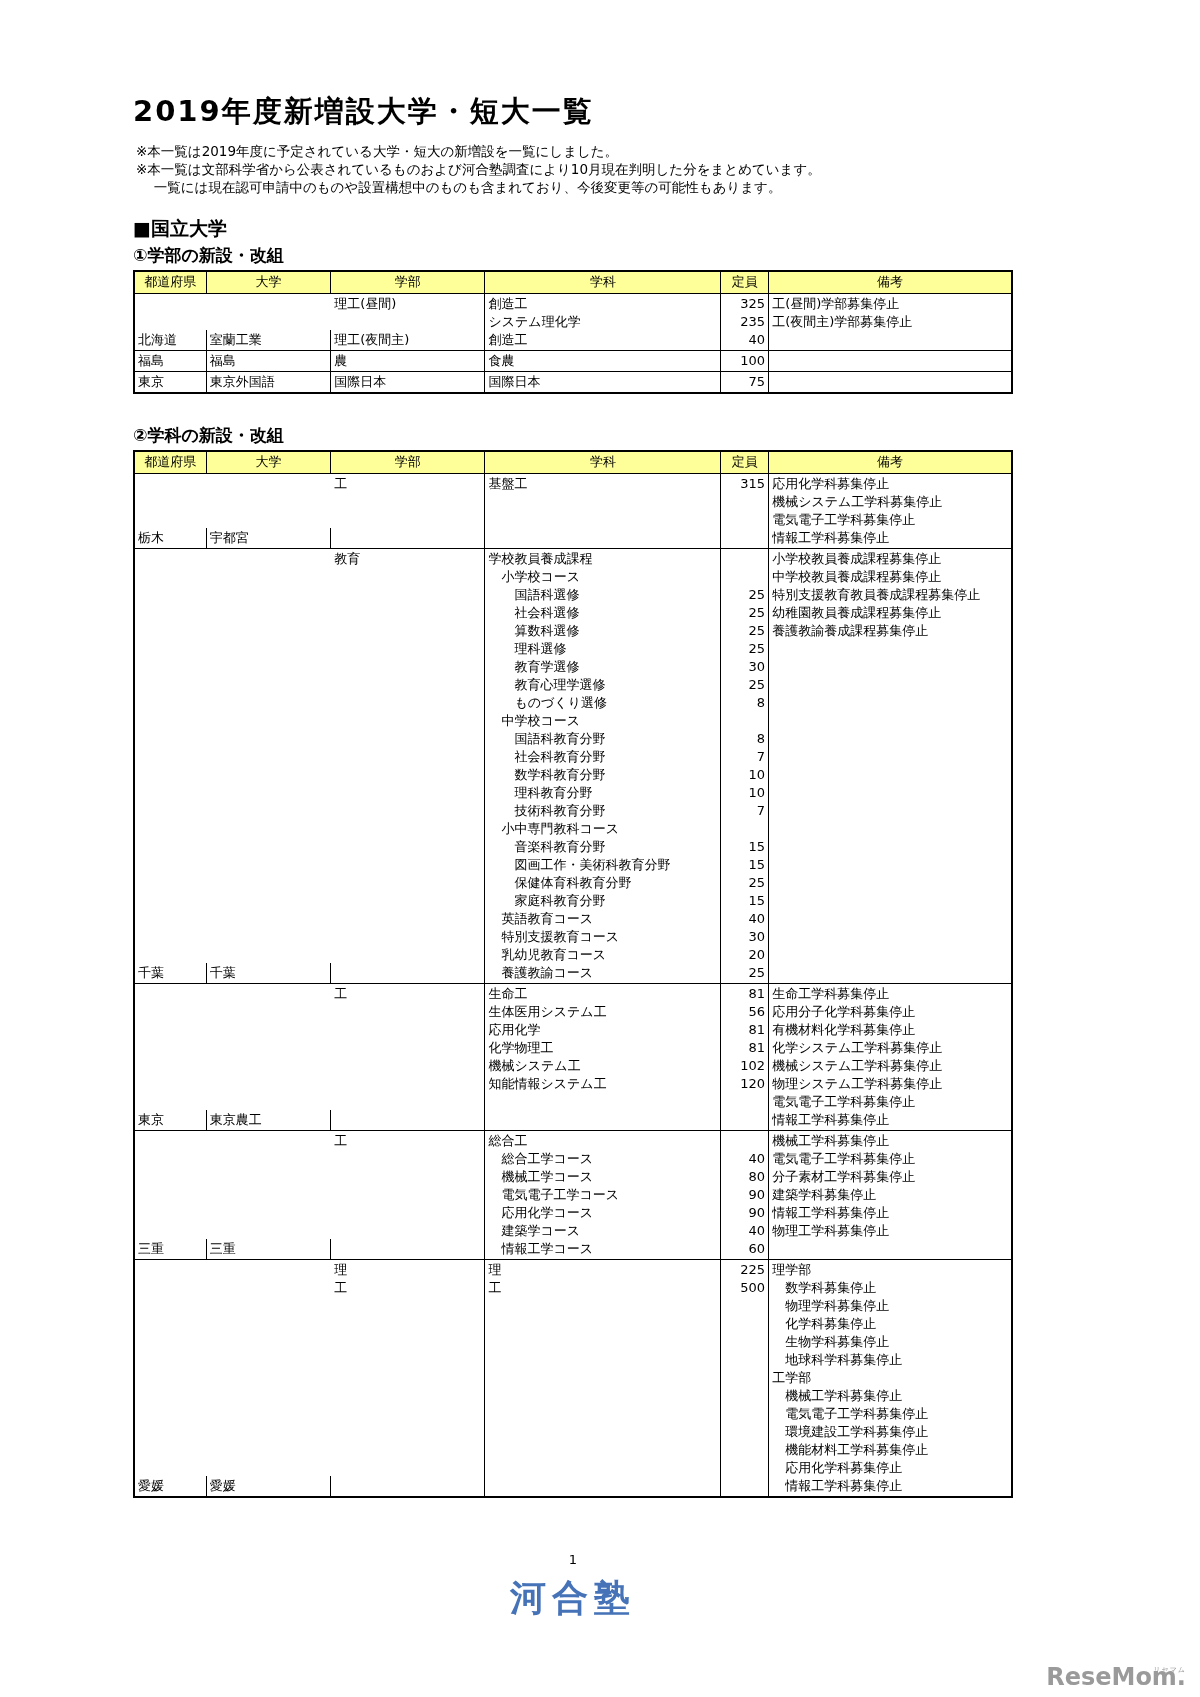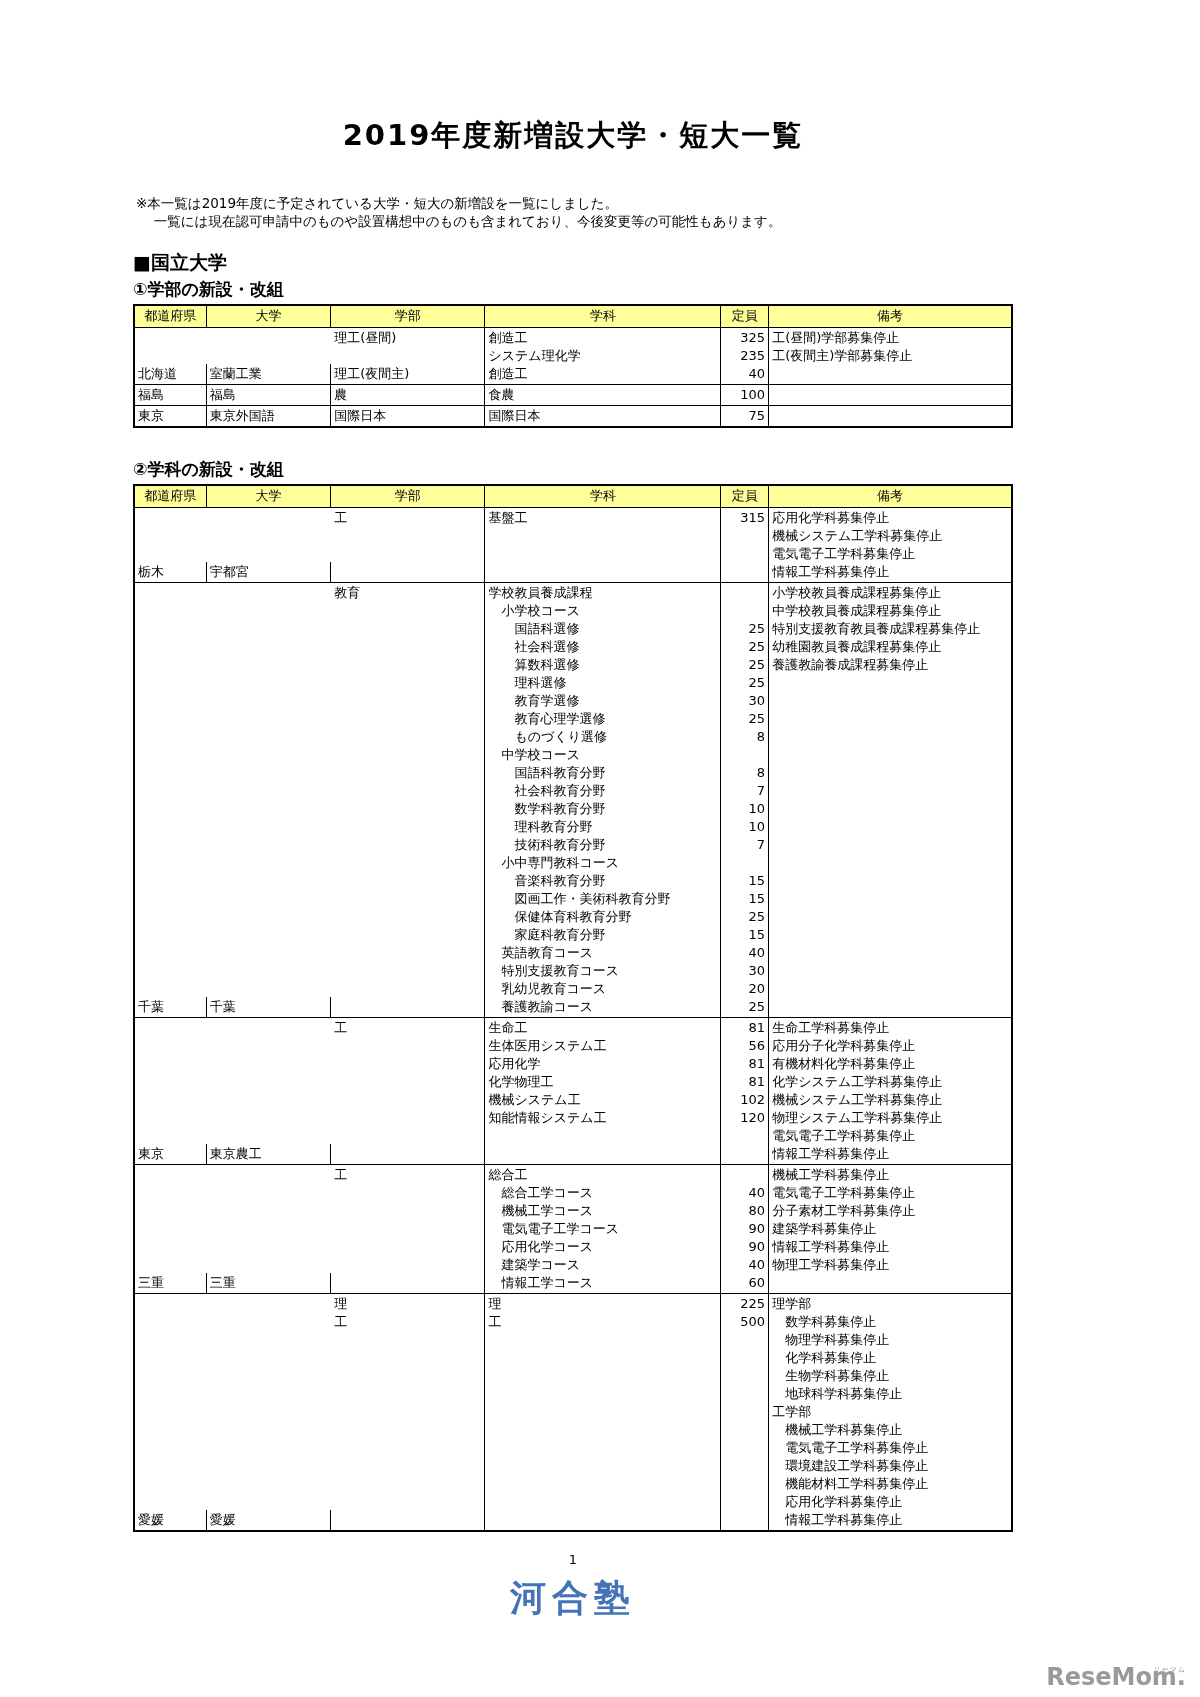--- a/index.html
+++ b/index.html
@@ -14,29 +14,28 @@
     overflow: hidden;
     color: #000;
   }
   .content {
     position: absolute;
     left: 133px;
     top: 0;
     width: 880px;
   }
   .doc-title {
-    margin-top: 116px;
-    text-align: center;
+    margin-top: 92px;
     font-size: 29px;
     font-weight: bold;
     letter-spacing: 2px;
     white-space: pre;
   }
   .notes {
-    margin-top: 38px;
+    margin-top: 10px;
     margin-left: 3px;
     font-size: 13.5px;
     line-height: 18px;
   }
   .notes div { white-space: pre; }
   .section-heading {
     margin-top: 20px;
     font-size: 19px;
     font-weight: bold;
   }
@@ -125,20 +124,21 @@
 </head>
 <body>
 
 <div class="page">
   <div class="content">
 
     <div class="doc-title">2019年度新増設大学・短大一覧</div>
 
     <div class="notes">
       <div>※本一覧は2019年度に予定されている大学・短大の新増設を一覧にしました。</div>
+      <div>※本一覧は文部科学省から公表されているものおよび河合塾調査により10月現在判明した分をまとめています。</div>
       <div>　 一覧には現在認可申請中のものや設置構想中のものも含まれており、今後変更等の可能性もあります。</div>
     </div>
 
     <div class="section-heading">■国立大学</div>
 
     <div class="table-heading">①学部の新設・改組</div>
     <div class="tbl" id="table1">
         <div class="hdr">
           <div class="c c0">都道府県</div>
           <div class="c c1">大学</div>

